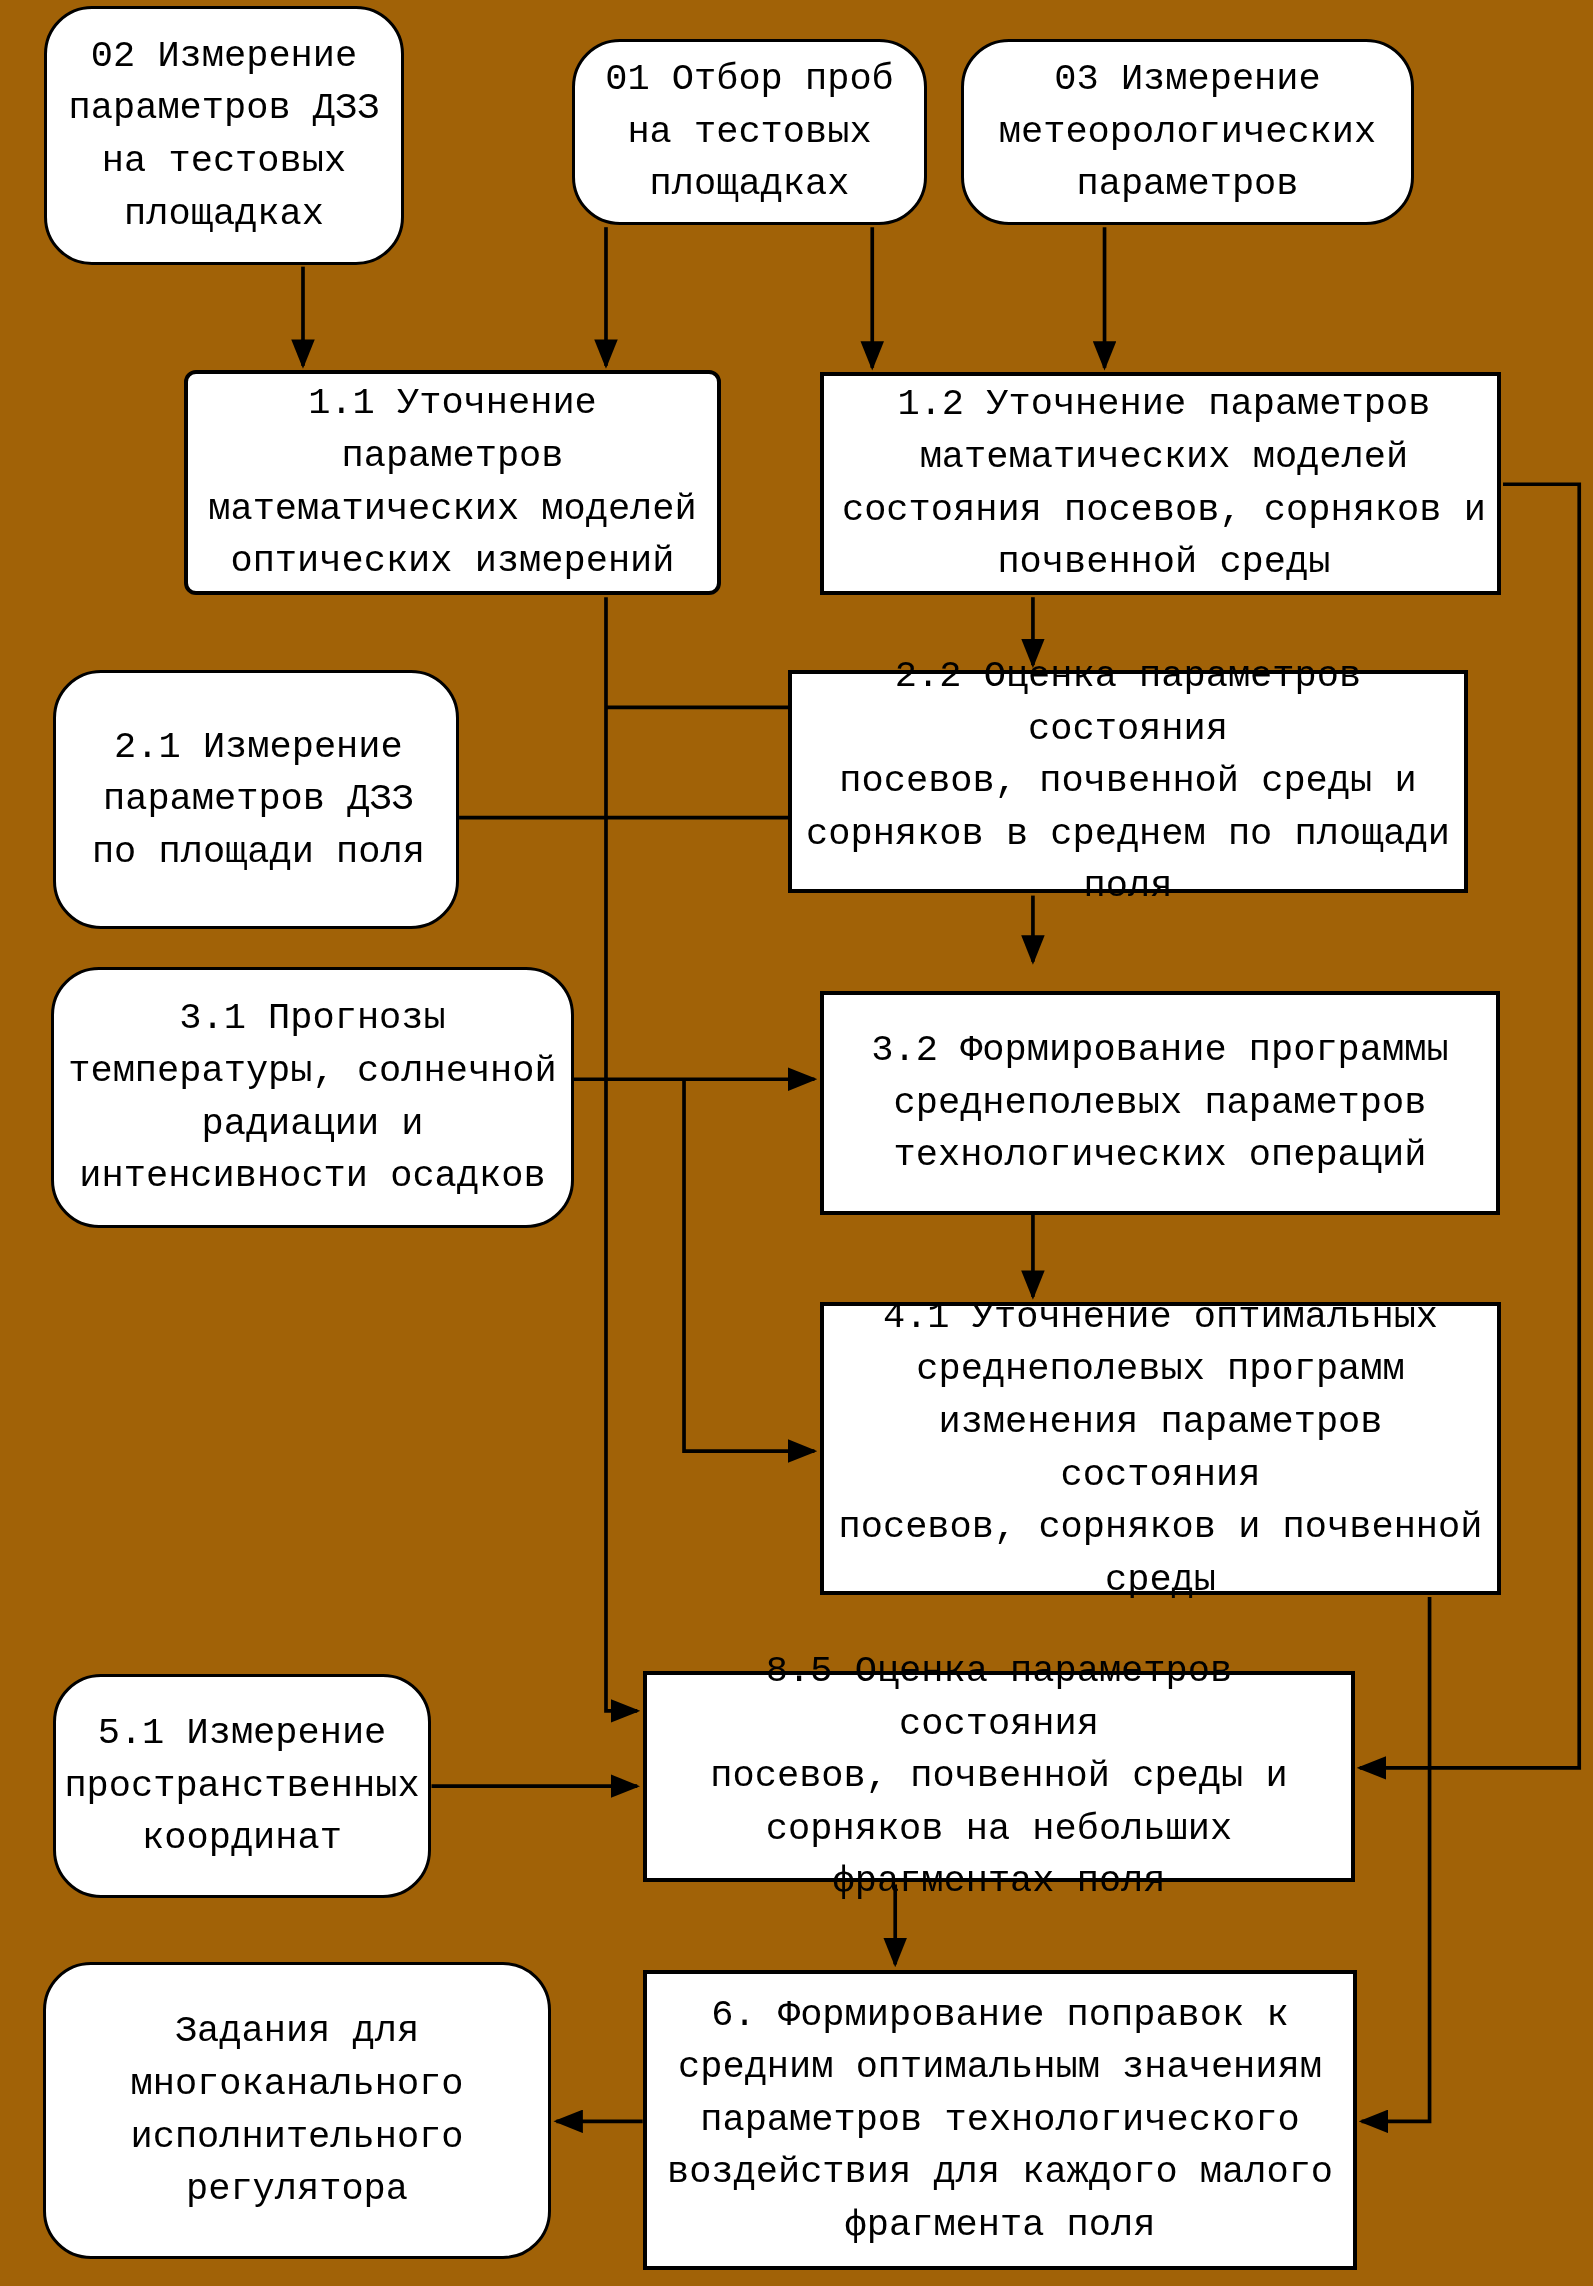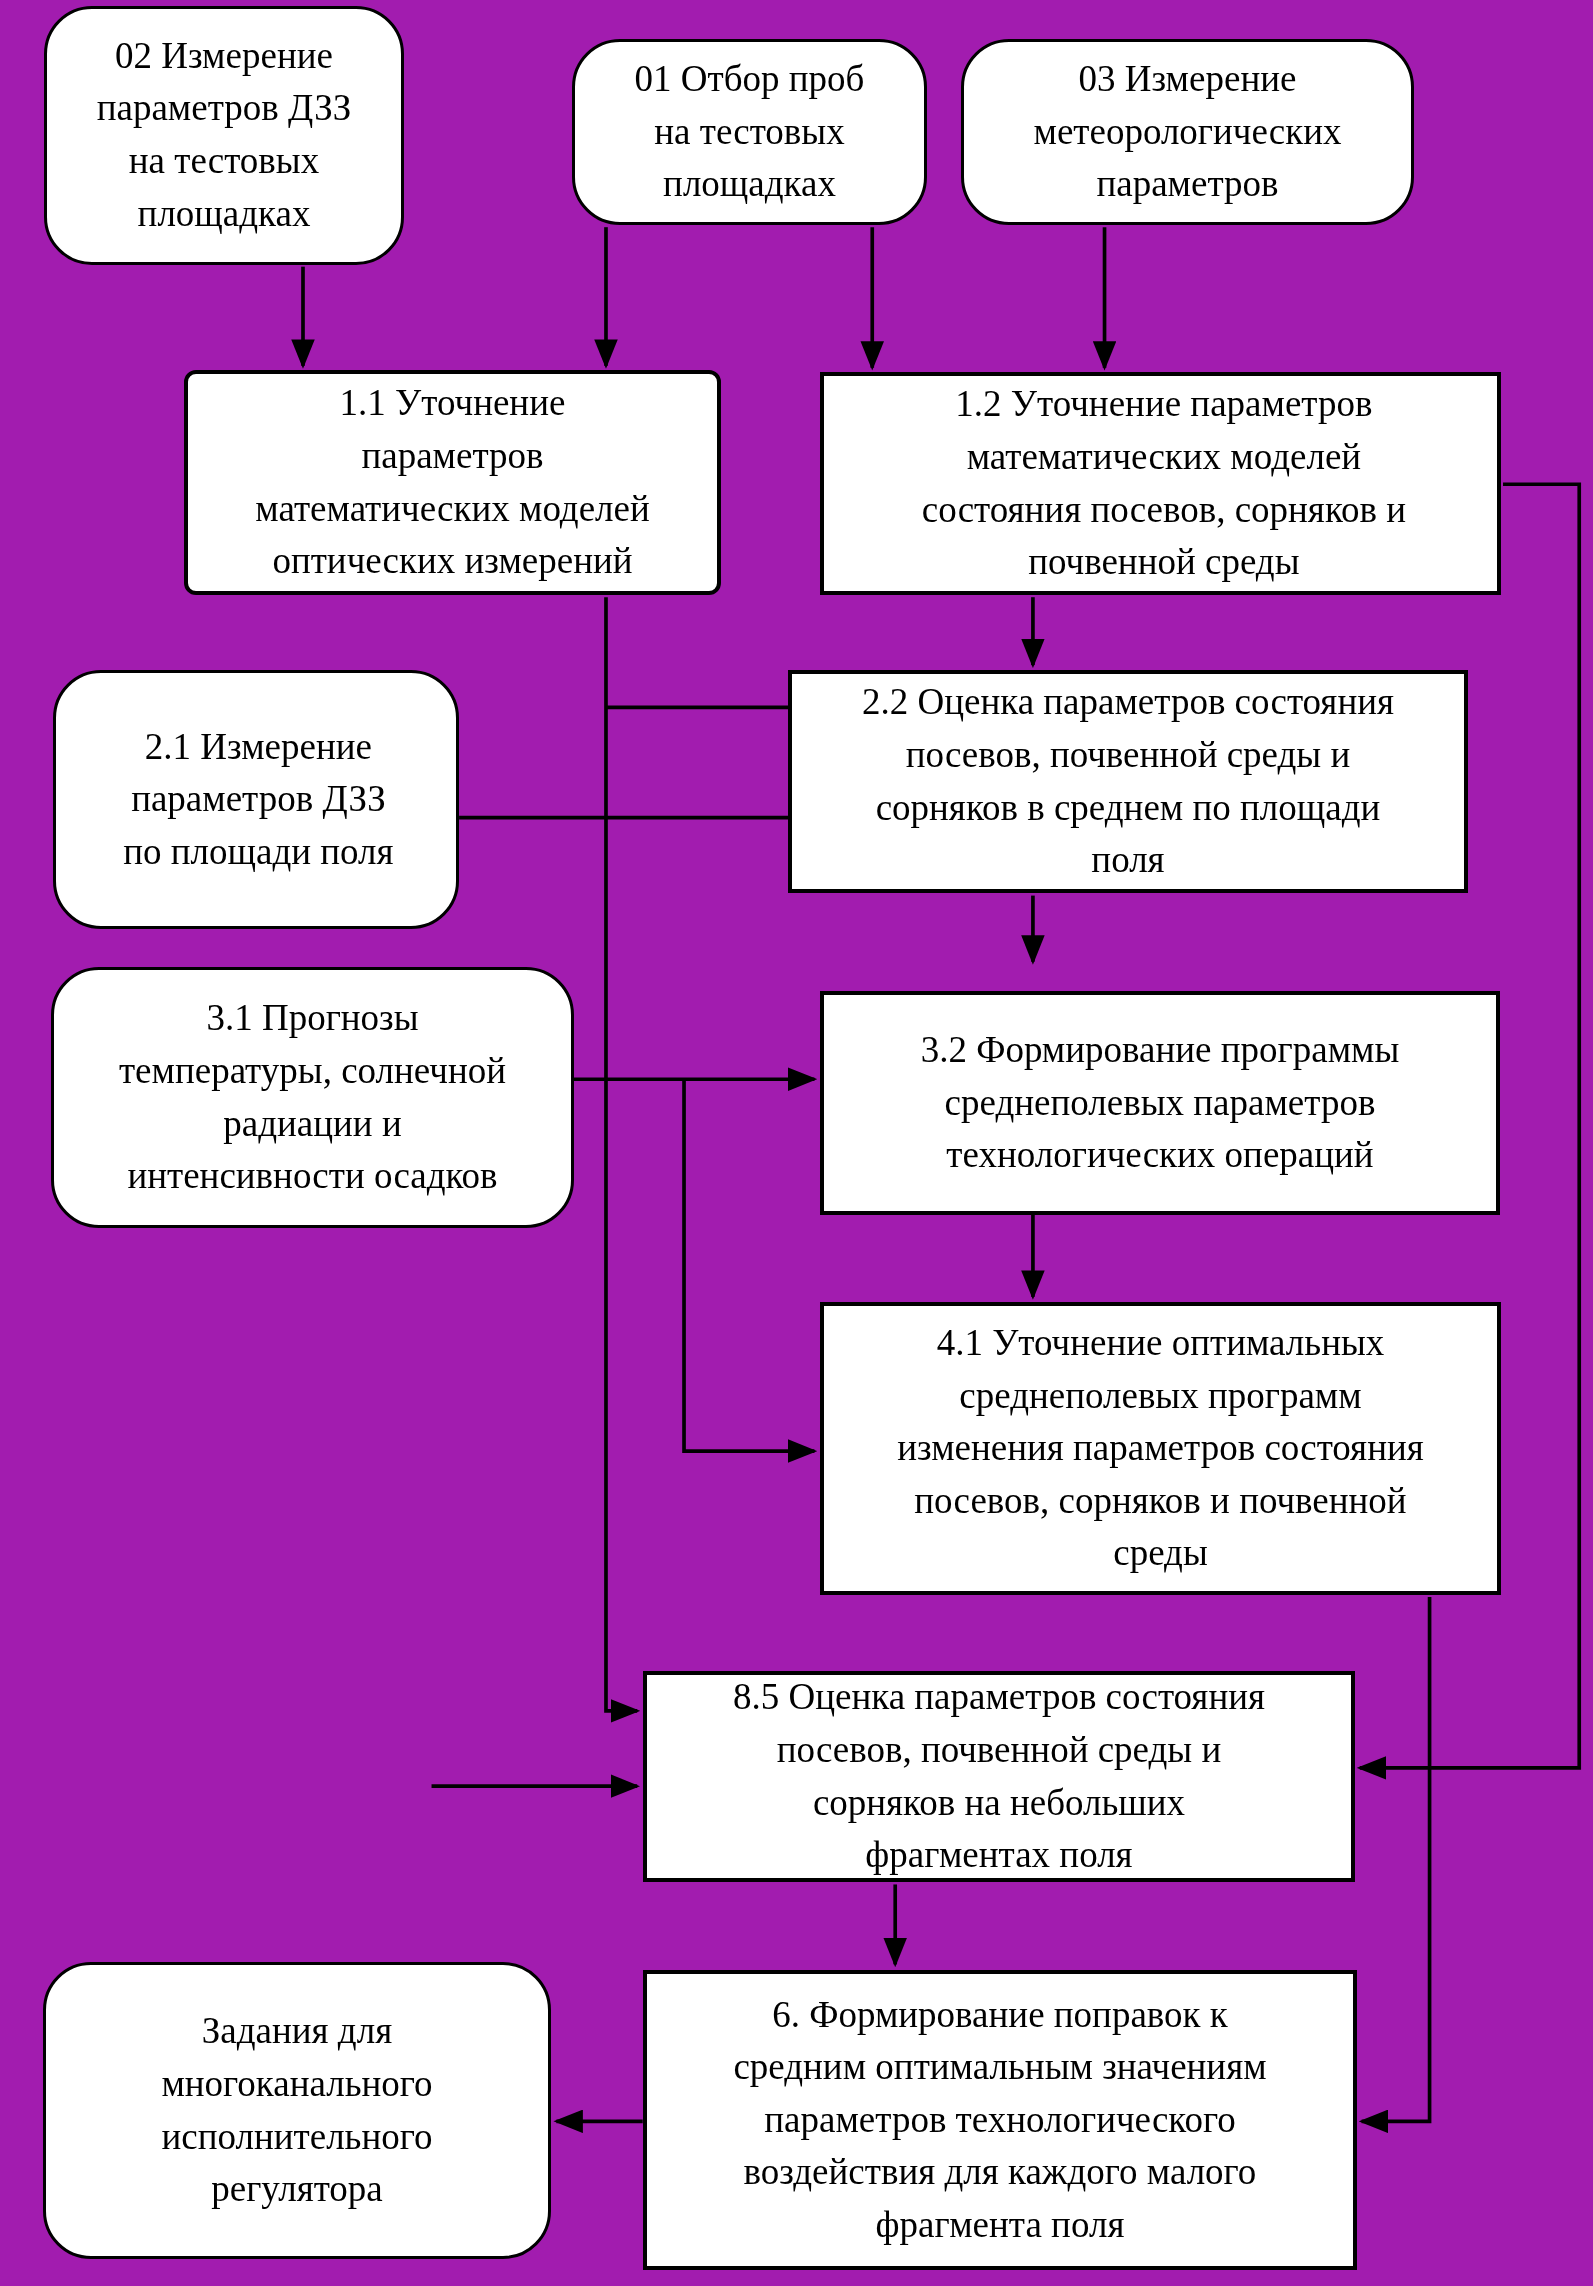--- a/index.html
+++ b/index.html
@@ -4,22 +4,22 @@
 <style>
   html, body {
     margin: 0;
     padding: 0;
     background: #ffffff;
   }
   #canvas {
     position: relative;
     width: 1593px;
     height: 2287px;
-    background: #a21caf;
-    font-family: Liberation Serif, serif;
+    background: #a16207;
+    font-family: Liberation Mono, monospace;
     color: #000000;
   }
   #connectors {
     position: absolute;
     left: 0;
     top: 0;
     width: 1593px;
     height: 2287px;
   }
   .node {
@@ -141,20 +141,25 @@
 среднеполевых параметров
 технологических операций</span>
   </div>
   <div id="n41" class="node">
     <span>4.1 Уточнение оптимальных
 среднеполевых программ
 изменения параметров состояния
 посевов, сорняков и почвенной
 среды</span>
   </div>
+  <div id="n51" class="node rounded">
+    <span>5.1 Измерение
+пространственных
+координат</span>
+  </div>
   <div id="n52" class="node">
     <span>8.5 Оценка параметров состояния
 посевов, почвенной среды и
 сорняков на небольших
 фрагментах поля</span>
   </div>
   <div id="n6" class="node">
     <span>6. Формирование поправок к
 средним оптимальным значениям
 параметров технологического

